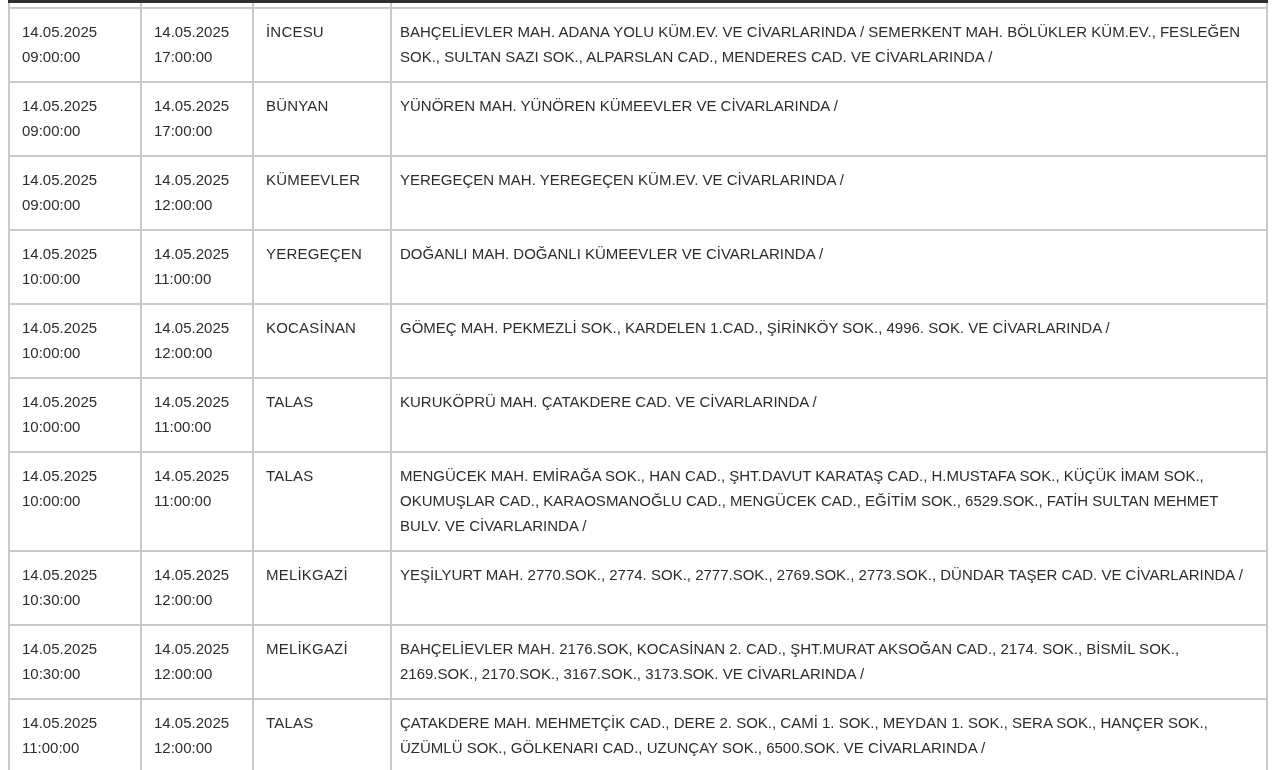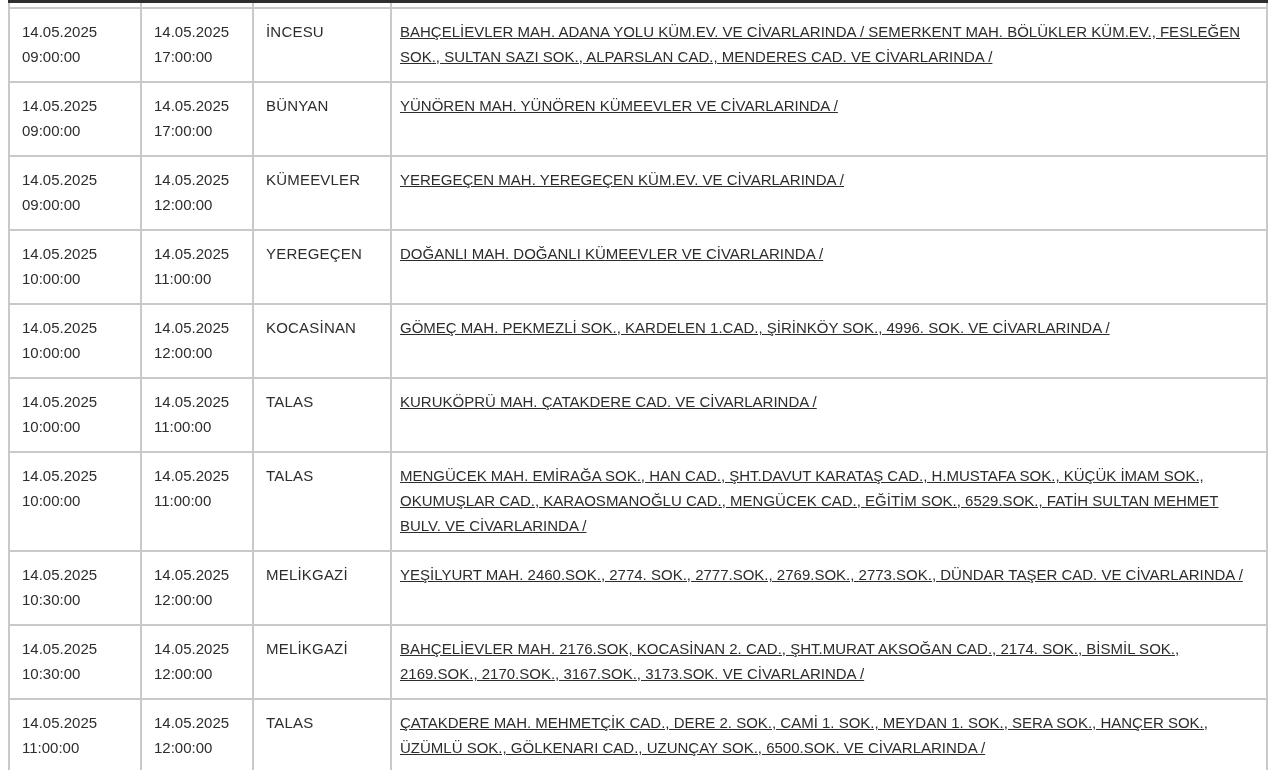--- a/index.html
+++ b/index.html
@@ -32,21 +32,20 @@
   }
   .outage-table tr.remnant td {
     padding: 0;
     height: 4px;
     line-height: 4px;
     font-size: 1px;
   }
   td.col-areas {
     padding-left: 8px;
     padding-right: 16px;
-    text-decoration: underline;
   }
   .dt-line { white-space: nowrap; }
   .district { letter-spacing: 0.2px; }
 </style>
 </head>
 <body>
 
 <table class="outage-table">
   <colgroup>
     <col style="width:132px">
@@ -187,21 +186,21 @@
       <div class="dt-line">10:30:00</div>
     </td>
     <td class="col-end">
       <div class="dt-line">14.05.2025</div>
       <div class="dt-line">12:00:00</div>
     </td>
     <td class="col-district">
       <div class="district">MELİKGAZİ</div>
     </td>
     <td class="col-areas">
-      <div>YEŞİLYURT MAH. 2460.SOK., 2774. SOK., 2777.SOK., 2769.SOK., 2773.SOK., DÜNDAR TAŞER CAD. VE CİVARLARINDA /</div>
+      <div>YEŞİLYURT MAH. 2770.SOK., 2774. SOK., 2777.SOK., 2769.SOK., 2773.SOK., DÜNDAR TAŞER CAD. VE CİVARLARINDA /</div>
     </td>
   </tr>
 
   <tr>
     <td class="col-start">
       <div class="dt-line">14.05.2025</div>
       <div class="dt-line">10:30:00</div>
     </td>
     <td class="col-end">
       <div class="dt-line">14.05.2025</div>

